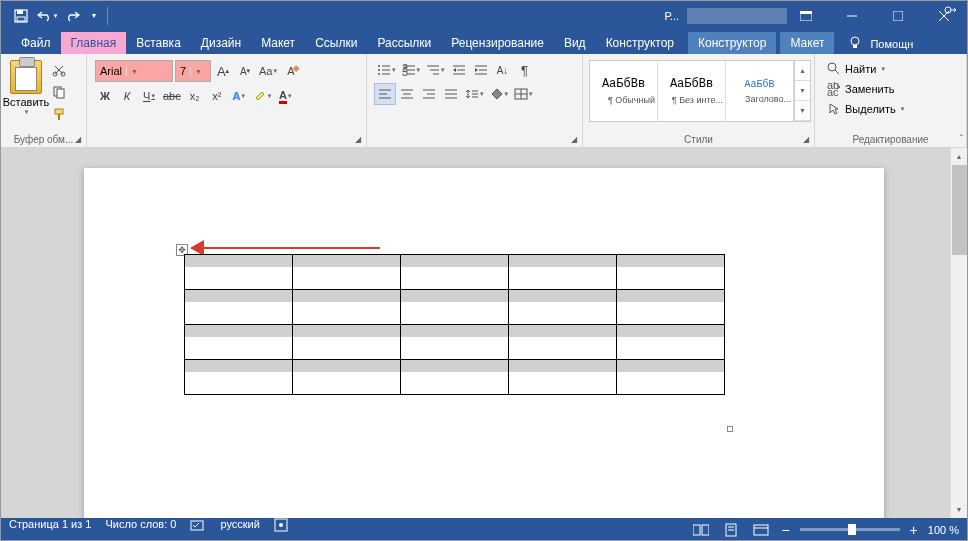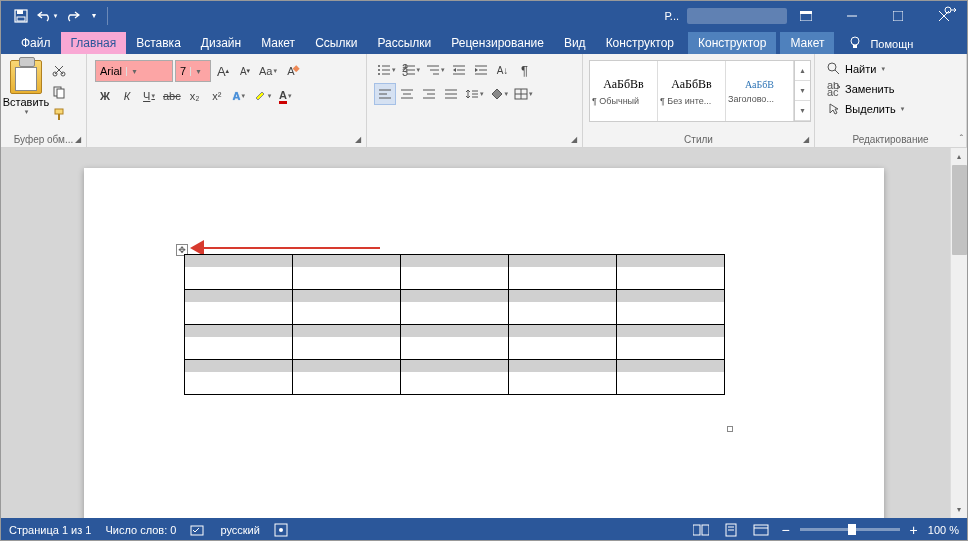--- a/index.html
+++ b/index.html
@@ -37,43 +37,43 @@
 .combo{height:22px;border:1px solid #ababab;background:#fca5a5;display:flex;align-items:center;padding:0 4px;position:relative}
 .combo-dd{width:14px;text-align:center;color:#666;font-size:8px;border-left:1px solid #ddd;margin-left:4px;padding-left:2px}
 .font-name{width:78px}
 .font-size{width:36px}
 .icon-btn{min-width:20px;height:20px;display:flex;align-items:center;justify-content:center;color:#444;padding:0 2px}
 .dd-arrow{font-size:7px;color:#666;margin-left:1px}
 .para-group{width:216px}
 .styles-group{width:232px}
 .style-gallery{display:flex;height:62px;border:1px solid #ccc;background:#fff;margin:4px 2px}
 .style-item{width:68px;border-right:1px solid #ddd;display:flex;flex-direction:column;align-items:center;justify-content:center;padding:2px}
-.style-preview{font-size:12px;font-family:Liberation Serif, serif}
-.style-name{font-size:9px;color:#555;margin-top:4px;white-space:nowrap;overflow:hidden;text-overflow:ellipsis;width:100%;text-align:left}
+.style-preview{font-size:12px;font-family:Liberation Mono, monospace}
+.style-name{font-size:9px;color:#555;margin-top:4px;white-space:nowrap;overflow:hidden;text-overflow:ellipsis;width:100%;text-align:right}
 .style-scroll{width:16px;display:flex;flex-direction:column;border-left:1px solid #ccc}
 .style-scroll div{flex:1;display:flex;align-items:center;justify-content:center;font-size:8px;color:#666;border-bottom:1px solid #ddd}
 .editing-group{width:110px;flex:1}
 .edit-rows{display:flex;flex-direction:column;gap:2px;padding:4px}
 .edit-btn{display:flex;align-items:center;gap:4px;padding:2px 4px;font-size:11px}
 .ribbon-toggle{position:absolute;right:4px;bottom:2px;font-size:10px;color:#666}
 .doc-area{height:370px;background:#d6d6d6;position:relative;display:flex;justify-content:center;overflow:hidden}
 .vscroll{position:absolute;right:0;top:0;width:17px;height:100%;background:#f0f0f0;border-left:1px solid #ddd}
 .vscroll-btn{height:17px;display:flex;align-items:center;justify-content:center;font-size:8px;color:#666;background:#f0f0f0}
 .vscroll-thumb{position:absolute;top:17px;width:15px;left:1px;height:90px;background:#c2c2c2;border-radius:1px}
 .page{width:800px;background:#fff;margin-top:20px;box-shadow:0 2px 6px rgba(0,0,0,0.3);position:relative;height:400px}
 .table-handle{position:absolute;left:92px;top:76px;width:12px;height:12px;border:1px solid #888;background:#fff;display:flex;align-items:center;justify-content:center;font-size:9px;color:#555}
 .arrow-annot{position:absolute;left:106px;top:72px;width:190px;height:16px}
 .arrow-line{position:absolute;top:7px;left:8px;right:0;height:2px;background:#d73a2e}
 .arrow-head{position:absolute;left:0;top:0;width:0;height:0;border-top:8px solid transparent;border-bottom:8px solid transparent;border-right:14px solid #d73a2e}
 .word-table{position:absolute;left:100px;top:86px;border-collapse:collapse}
 .word-table td{border:1px solid #000;width:108px;padding:0}
 .cell-shade{height:12px;background:#d0d0d0}
 .cell-body{height:22px;background:#fff}
 .table-resize{position:absolute;width:6px;height:6px;border:1px solid #888;background:#fff}
-.statusbar{height:23px;background:#2b579a;color:#fff;display:flex;align-items:center;padding:0 8px;font-size:11px;gap:14px}
+.statusbar{height:23px;background:#2b579a;color:#fff;display:flex;padding:0 8px;font-size:11px;gap:14px}
 .status-right{margin-left:auto;display:flex;align-items:center;gap:10px}
 .zoom-slider{width:100px;height:3px;background:rgba(255,255,255,0.4);position:relative}
 .zoom-thumb{position:absolute;left:48px;top:-4px;width:8px;height:11px;background:#fff}
 .view-btn{width:20px;height:18px;display:flex;align-items:center;justify-content:center}
 svg{display:block}
 .share-btn{position:absolute;right:4px;top:0;width:26px;height:24px;display:flex;align-items:center;justify-content:center;color:#fff}
 </style>
 </head>
 <body>
 

